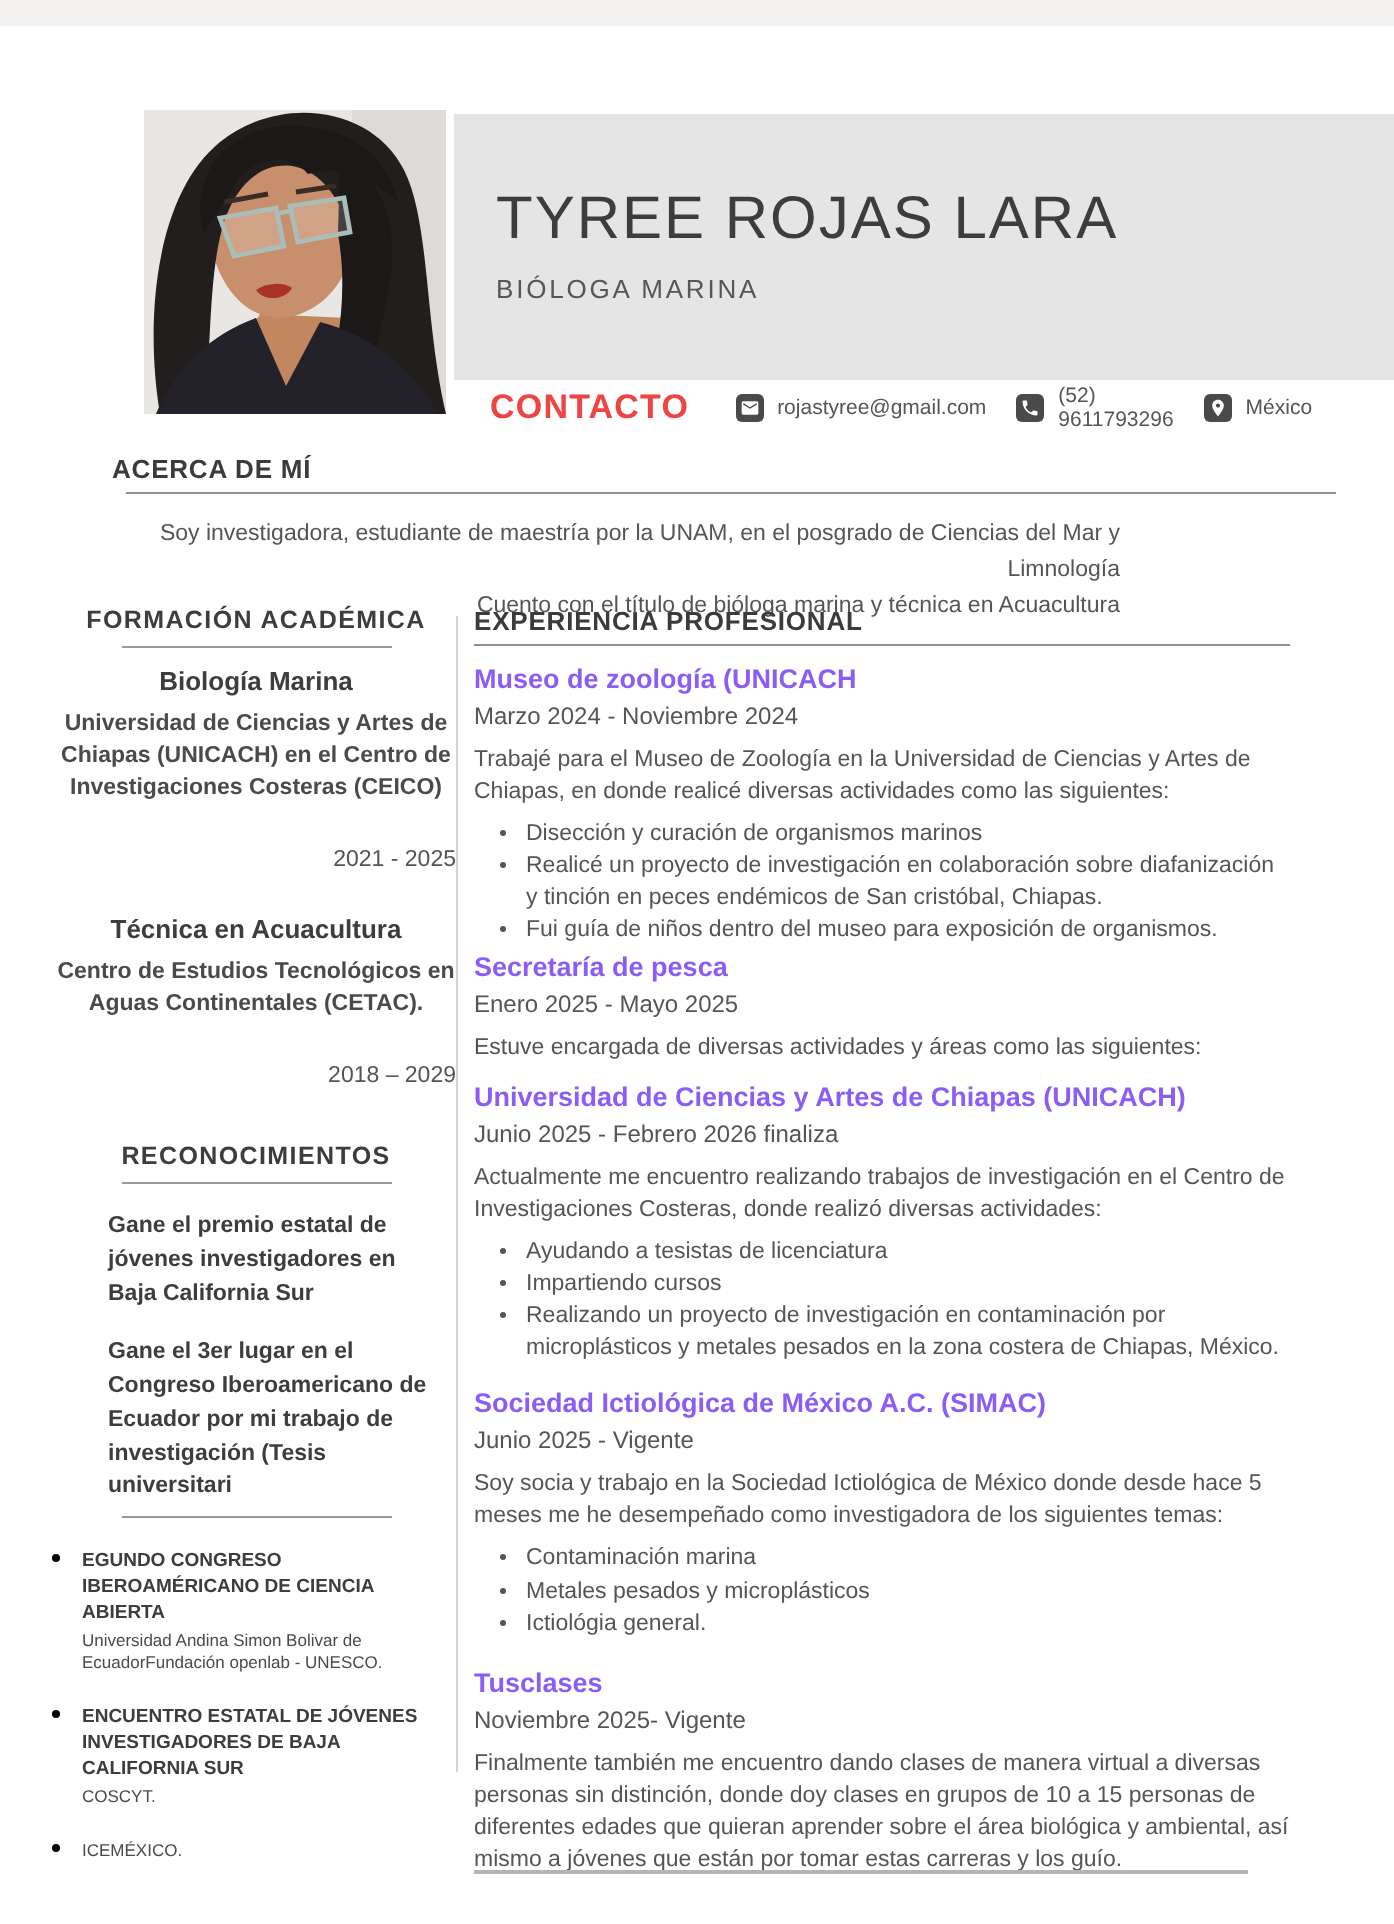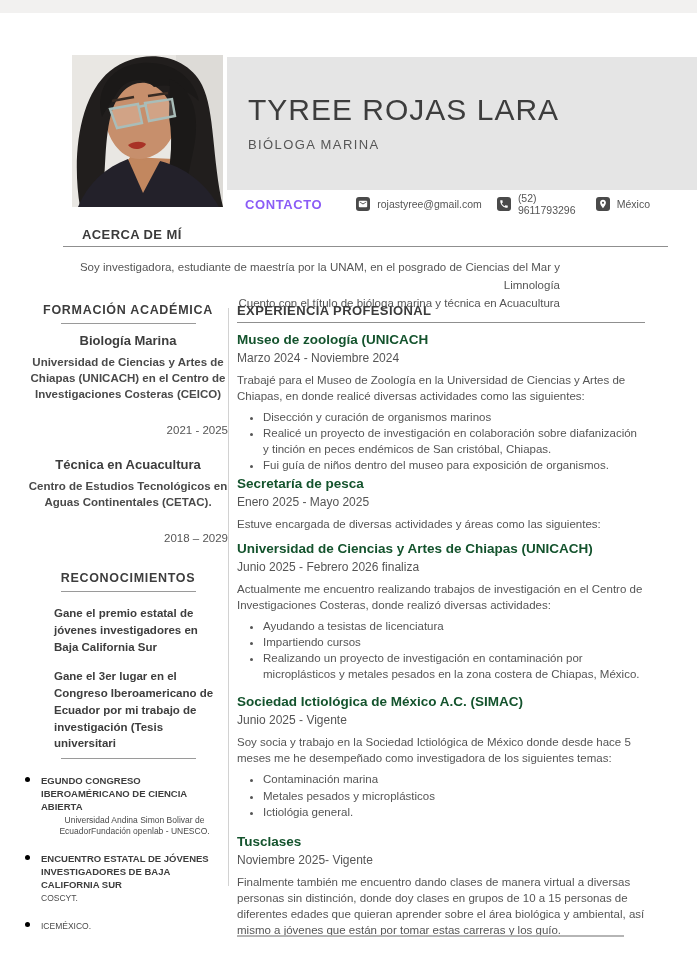--- a/index.html
+++ b/index.html
@@ -11,56 +11,56 @@
   .photo { position:absolute; left:72px; top:55px; width:151px; height:152px; overflow:hidden; }
   .photo svg { display:block; }
 
   .header-panel { position:absolute; left:227px; top:57px; width:484px; height:133px;
     background:#e5e5e5; box-sizing:border-box; padding:36px 0 0 21px; }
   .person-name { font-size:30px; color:#3d3d3d; letter-spacing:1px; font-weight:normal; }
   .person-subtitle { margin-top:10px; font-size:13px; color:#565656; letter-spacing:1.4px; }
 
   .contact-row { position:absolute; left:245px; top:194px; width:420px; height:20px;
     display:flex; align-items:center; }
-  .contact-label { font-size:13px; font-weight:bold; color:#8b5cf6; letter-spacing:0.6px; margin-right:34px; }
+  .contact-label { font-size:17px; font-weight:bold; color:#ef4444; letter-spacing:0.6px; margin-right:23px; }
   .contact-item { display:flex; align-items:center; margin-right:15px; }
   .cicon { width:14px; height:14px; border-radius:3px; background:#4a4a4a; margin-right:7px;
     display:flex; align-items:center; justify-content:center; flex:none; }
   .cicon svg { display:block; }
   .contact-text { font-size:10.5px; color:#555; }
 
-  .about-heading { position:absolute; left:82px; top:227px; font-size:13px; font-weight:bold;
+  .about-heading { position:absolute; left:56px; top:227px; font-size:13px; font-weight:bold;
     color:#3b3b3b; letter-spacing:0.4px; }
   .about-underline { position:absolute; left:63px; top:246px; width:605px; height:0;
     border-top:1px solid #8f8f8f; }
   .about-text { position:absolute; left:40px; top:259px; width:520px; text-align:right;
     font-size:11.5px; color:#555; line-height:1.55; }
 
   .left-col { position:absolute; left:28px; top:303px; width:200px; }
   .lc-heading { text-align:center; font-size:12.5px; font-weight:bold; color:#3d3d3d; letter-spacing:0.7px; }
   .lc-line { width:135px; margin:6px auto 9px auto; height:0; border-top:1px solid #9a9a9a; }
   .edu-item + .edu-item { margin-top:21px; }
   .edu-degree { text-align:center; font-size:13px; font-weight:bold; color:#3d3d3d; }
   .edu-school { margin-top:6px; text-align:center; font-size:11.5px; font-weight:bold; color:#4a4a4a; line-height:1.4; }
   .edu-dates { margin-top:22px; text-align:right; font-size:11.5px; color:#555; }
   .awards-heading { margin-top:27px; }
   .award-item { margin:13px 4px 0 26px; font-size:11.5px; font-weight:bold; color:#3d3d3d; line-height:1.45; }
   .fc-heading { margin-top:25px; }
   .fc-list { margin:11px 0 0 0; padding-left:13px; }
   .fc-item { margin-bottom:11px; }
   .fc-title { font-size:9.5px; font-weight:bold; color:#3d3d3d; line-height:1.4; }
   .fc-org { margin-top:1px; font-size:8.5px; color:#4a4a4a; line-height:1.3; }
-  .fc-item:first-child .fc-org { text-align:center; }
+  .fc-item:first-child .fc-org { text-align:left; }
 
   .vdivider { position:absolute; left:228px; top:308px; height:578px; width:0; border-left:1px solid #d2d2d2; }
 
   .right-col { position:absolute; left:237px; top:303px; width:408px; }
   .rc-heading { font-size:13px; font-weight:bold; color:#3b3b3b; letter-spacing:0.4px; }
   .rc-line { margin-top:4px; height:0; border-top:1px solid #8f8f8f; }
-  .job-name { margin-top:9px; font-size:13.5px; font-weight:bold; color:#14532d; }
+  .job-name { margin-top:9px; font-size:13.5px; font-weight:bold; color:#8b5cf6; }
   .job-dates { margin-top:4px; font-size:12px; color:#555; }
   .job-intro { margin-top:7px; font-size:11.5px; color:#555; line-height:1.4; }
   .job-bullets { margin:5px 0 0 0; padding-left:26px; color:#555; }
   .job-bullets li { font-size:11.5px; line-height:1.4; }
 
   .bottom-line { position:absolute; left:237px; top:935px; width:387px; height:0; border-top:2px solid #b5b5b5; }
 </style>
 </head>
 <body>
 

